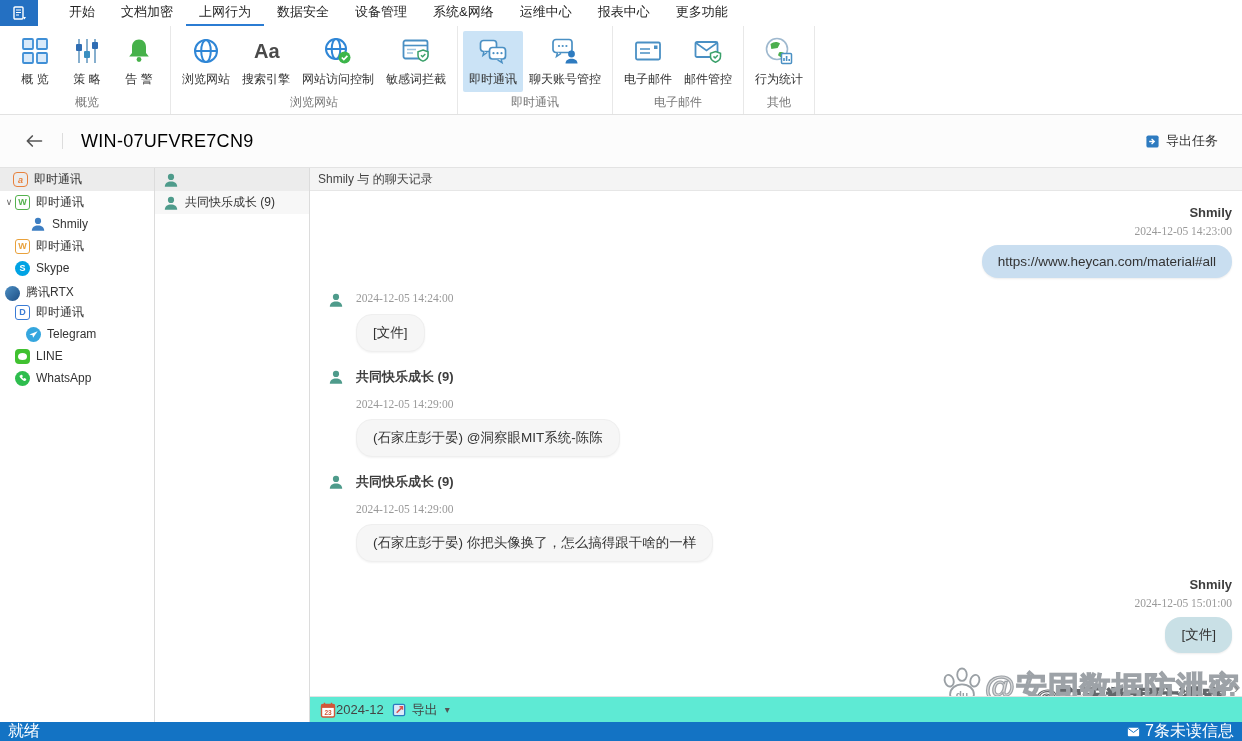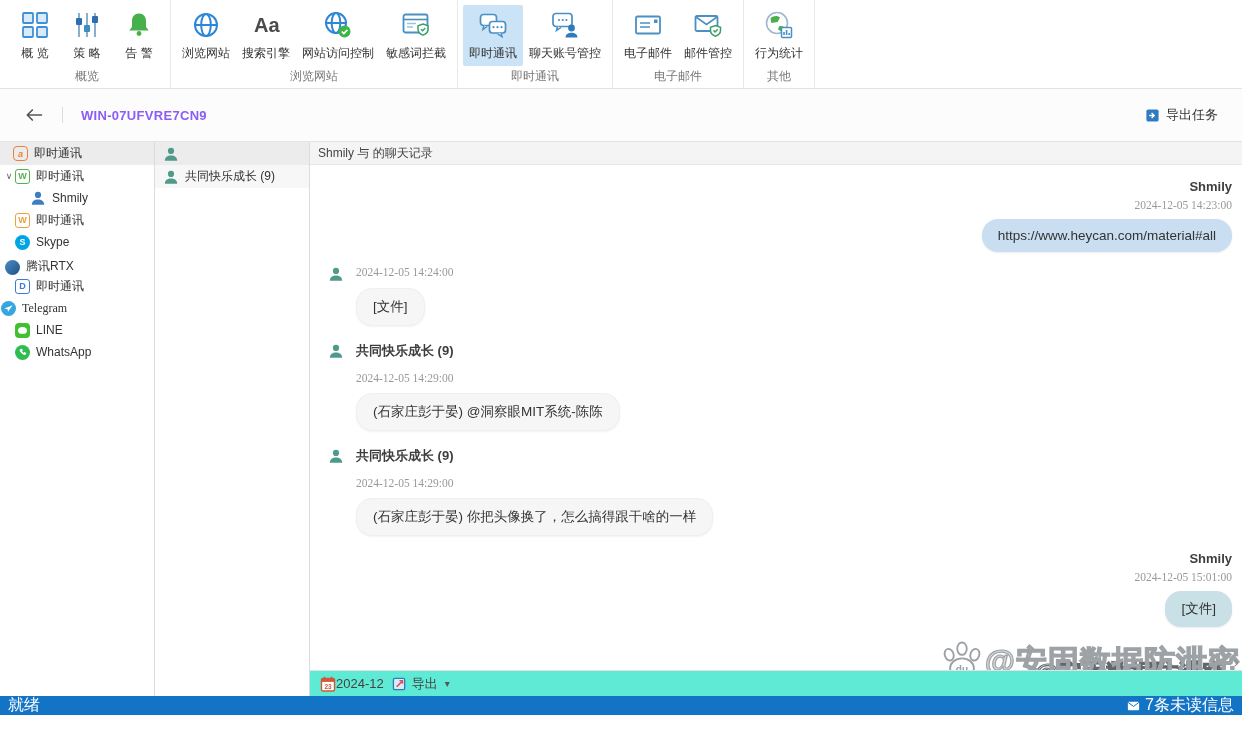--- a/index.html
+++ b/index.html
@@ -20,21 +20,21 @@
   .group-buttons { flex:1; display:flex; align-items:flex-start; padding-top:5px; }
   .ribbon-btn { min-width:52px; display:flex; flex-direction:column; align-items:center; gap:3px; padding:5px 6px 4px; border-radius:2px; }
   .ribbon-btn.active { background:#cbe3f6; }
   .ribbon-btn .rlabel { font-size:12px; color:#333; white-space:nowrap; }
   .ribbon-icon { width:32px; height:32px; display:flex; justify-content:center; }
   .group-label { text-align:center; font-size:12px; color:#777; padding:2px 0 6px; }
 
   
   .subheader { height:53px; background:#fcfcfc; border-bottom:1px solid #e3e3e3; display:flex; align-items:center; padding:0 24px; }
   .sub-divider { width:1px; height:16px; background:#ddd; margin:0 18px; }
-  .device-name { font-size:13px; color:#8b5cf6; letter-spacing:.3px;font-weight:bold; }
+  .device-name { font-size:18px; color:#000000; letter-spacing:.3px; }
   .spacer { flex:1; }
   .export-tasks { display:flex; align-items:center; gap:6px; font-size:13px; color:#333; }
 
   
   .main { height:554px; display:flex; background:#fff; }
   .col { border-right:1px solid #dcdcdc; display:flex; flex-direction:column; }
   .col1 { width:155px; }
   .col2 { width:155px; }
 
   .panel-header { height:23px; background:#ececec; display:flex; align-items:center; font-size:12px; color:#333; }
@@ -103,20 +103,42 @@
   <defs>
     <g id="sym-person">
       <circle cx="8" cy="4.9" r="3.1" fill="#4e9b8b"></circle>
       <path d="M1.8 14.8c0-3.7 2.8-5.4 6.2-5.4s6.2 1.7 6.2 5.4z" fill="#4e9b8b"></path>
     </g>
   </defs>
 </svg>
 
 <div class="window">
 
+  <div class="menubar">
+    <div class="app-button">
+      <span>
+        <svg width="17" height="17" viewBox="0 0 17 17">
+          <rect x="3" y="2" width="9" height="12" rx="1" fill="none" stroke="#fff" stroke-width="1.4"></rect>
+          <path d="M5 5h5M5 7.5h5M5 10h3" stroke="#fff" stroke-width="1.1"></path>
+          <path d="M12 12l3 0-1.5 2.4z" fill="#fff"></path>
+        </svg>
+      </span>
+    </div>
+    <div class="menu-items">
+      <div class="menu-item">开始</div>
+      <div class="menu-item">文档加密</div>
+      <div class="menu-item active">上网行为</div>
+      <div class="menu-item">数据安全</div>
+      <div class="menu-item">设备管理</div>
+      <div class="menu-item">系统&amp;网络</div>
+      <div class="menu-item">运维中心</div>
+      <div class="menu-item">报表中心</div>
+      <div class="menu-item">更多功能</div>
+    </div>
+  </div>
 
   <div class="ribbon">
 
     <div class="ribbon-group">
       <div class="group-buttons">
         <div class="ribbon-btn">
           <span class="ribbon-icon">
             <svg width="30" height="30" viewBox="0 0 30 30">
               <rect x="3" y="3" width="10" height="10" rx="1" fill="#d9eafa" stroke="#3f8fd6" stroke-width="1.8"></rect>
               <rect x="17" y="3" width="10" height="10" rx="1" fill="#d9eafa" stroke="#3f8fd6" stroke-width="1.8"></rect>
@@ -326,21 +348,21 @@
         <span>Skype</span>
       </div>
       <div class="tree-row" style="padding-left:5px;align-items:flex-end;">
         <span class="ti ti-rtx"></span>
         <span>腾讯RTX</span>
       </div>
       <div class="tree-row" style="padding-left:15px;">
         <span class="ti ti-dd">D</span>
         <span>即时通讯</span>
       </div>
-      <div class="tree-row" style="padding-left:1px;font-family:Liberation Serif, serif;">
+      <div class="tree-row" style="padding-left:26px;">
         <span class="ti ti-tg">
           <svg width="11" height="11" viewBox="0 0 12 12">
               <polygon points="1.5,6 10.5,2.5 5.5,9.5 5,6.8" fill="#fff"></polygon>
             </svg>
         </span>
         <span>Telegram</span>
       </div>
       <div class="tree-row" style="padding-left:15px;">
         <span class="ti ti-line">
             <i></i>

